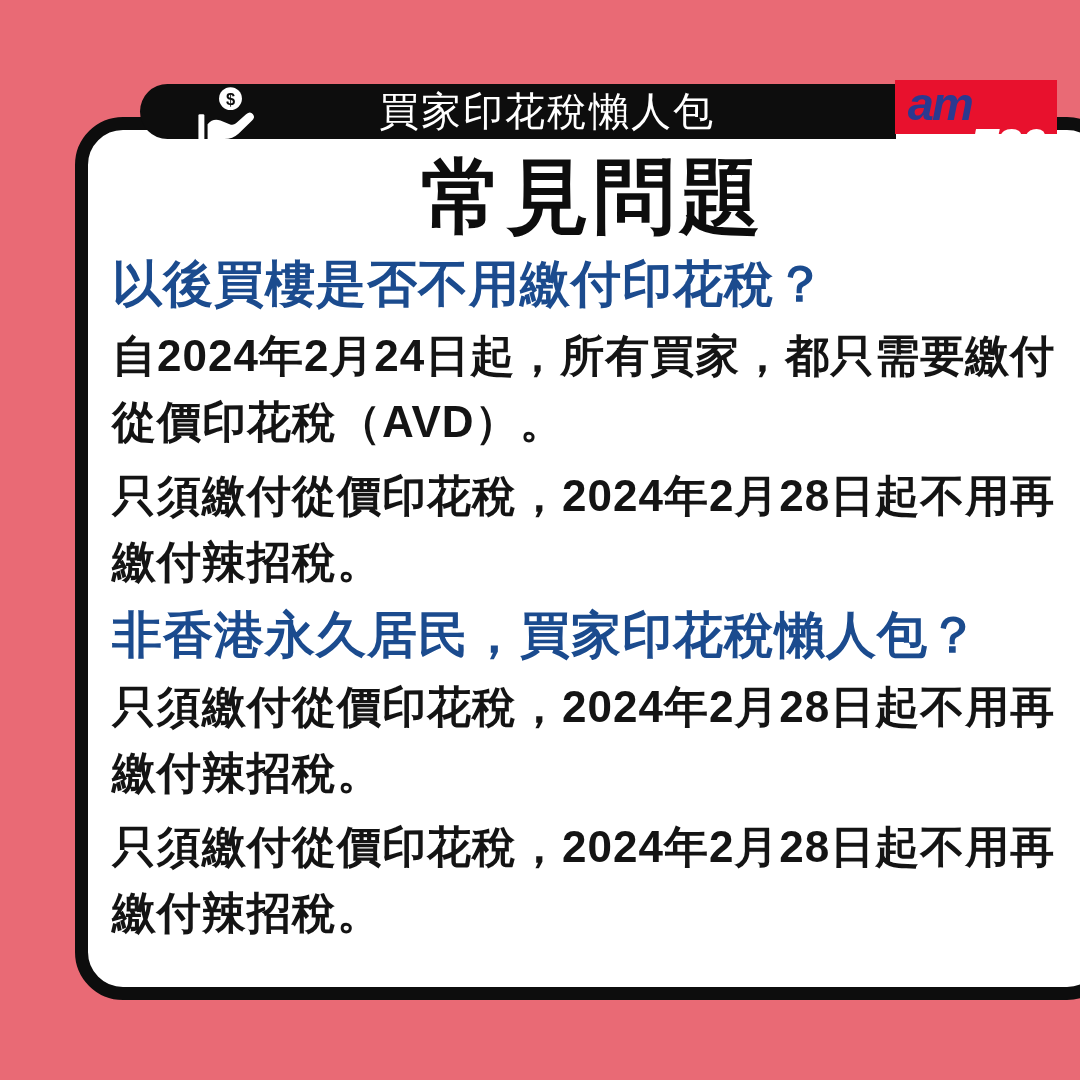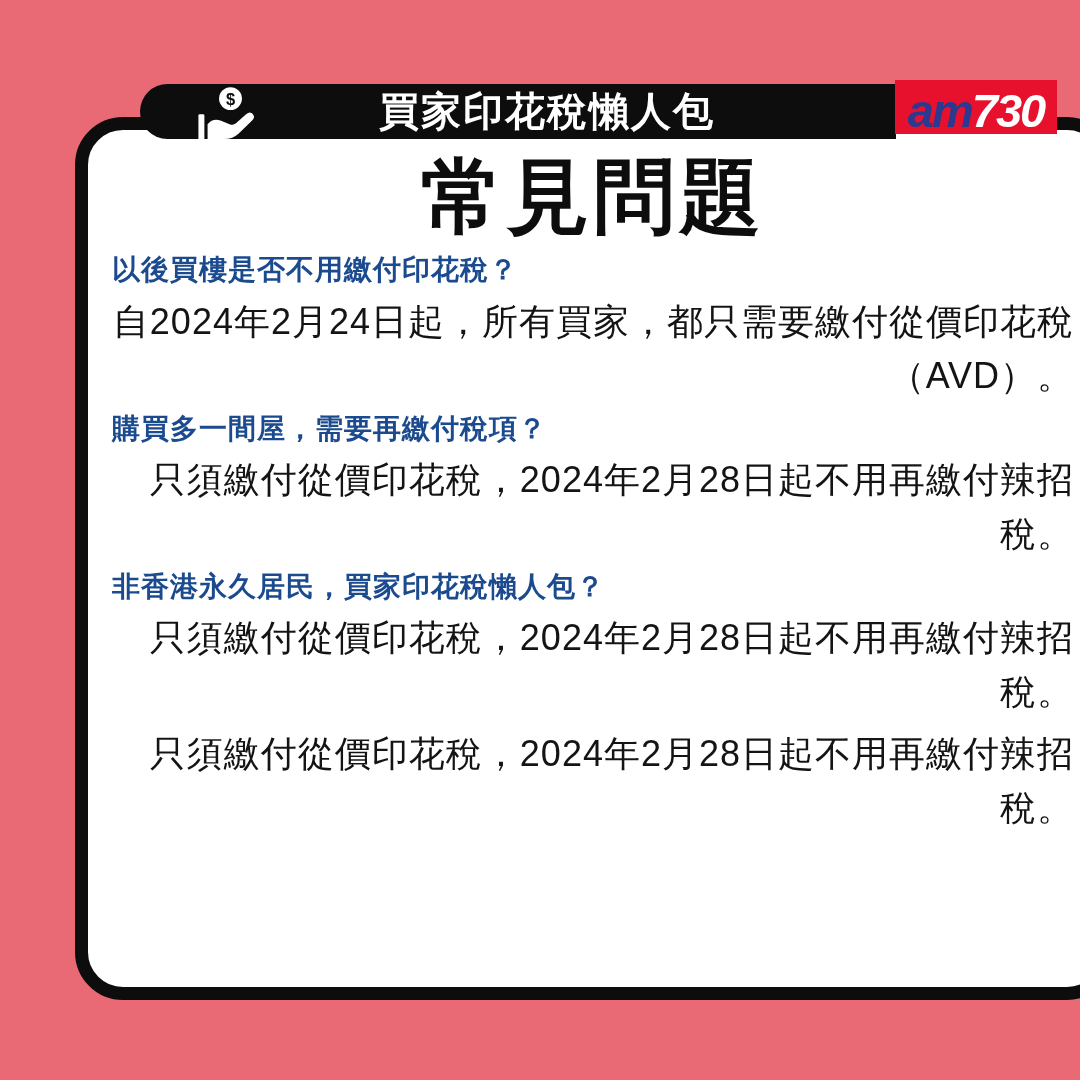--- a/index.html
+++ b/index.html
@@ -47,33 +47,33 @@
     height: 64px;
     flex: 0 0 auto;
     position: relative;
     top: 4px;
   }
   .header-title {
     flex: 1;
     text-align: center;
     color: #FFFFFF;
     font-size: 40px;
-    font-weight: 700;
+    font-weight: 400;
     letter-spacing: 2px;
     padding-right: 60px;
   }
   .logo {
     position: absolute;
     left: 895px;
     top: 80px;
     width: 162px;
     height: 54px;
     background: #E8112D;
     display: flex;
-    align-items: flex-end;
+    align-items: flex-start;
     justify-content: center;
     z-index: 4;
     font-style: italic;
     font-weight: 800;
     font-size: 47px;
     letter-spacing: -2px;
     line-height: 1;
   }
   .logo-am   { color: #2B3990; }
   .logo-730  { color: #FFFFFF; margin-top: 41px; }
@@ -82,34 +82,33 @@
     text-align: center;
     font-size: 82px;
     font-weight: 900;
     color: #0D0D0D;
     line-height: 1.15;
     letter-spacing: 4px;
   }
   .faq-block { margin-top: 8px; }
   .faq-q {
     margin: 0;
-    font-size: 28px;
+    font-size: 50px;
     line-height: 1.3;
     font-weight: 800;
     color: #1B4B8E;
     letter-spacing: 1px;
   }
   .faq-a {
     margin: 6px 0 0 0;
-    font-size: 36px;
+    font-size: 44px;
     line-height: 1.5;
-    font-weight: 400;
+    font-weight: 700;
     color: #141414;
     letter-spacing: 1px;
-    text-align: right;
   }
 </style>
 </head>
 <body>
 
 <div class="canvas">
 
   <div class="header-pill">
     <svg class="header-icon" viewBox="0 0 72 66" aria-hidden="true">
       <circle cx="42" cy="14" r="12.5" fill="#FFFFFF"></circle>
@@ -129,21 +128,20 @@
     <div class="card-content">
 
       <h1 class="main-title">常見問題</h1>
 
       <div class="faq-block">
         <p class="faq-q">以後買樓是否不用繳付印花稅？</p>
         <p class="faq-a">自2024年2月24日起，所有買家，都只需要繳付從價印花稅（AVD）。</p>
       </div>
 
       <div class="faq-block">
-        <p class="faq-q">購買多一間屋，需要再繳付稅項？</p>
         <p class="faq-a">只須繳付從價印花稅，2024年2月28日起不用再繳付辣招稅。</p>
       </div>
 
       <div class="faq-block">
         <p class="faq-q">非香港永久居民，買家印花稅懶人包？</p>
         <p class="faq-a">只須繳付從價印花稅，2024年2月28日起不用再繳付辣招稅。</p>
       </div>
 
       <div class="faq-block">
         <p class="faq-a">只須繳付從價印花稅，2024年2月28日起不用再繳付辣招稅。</p>

